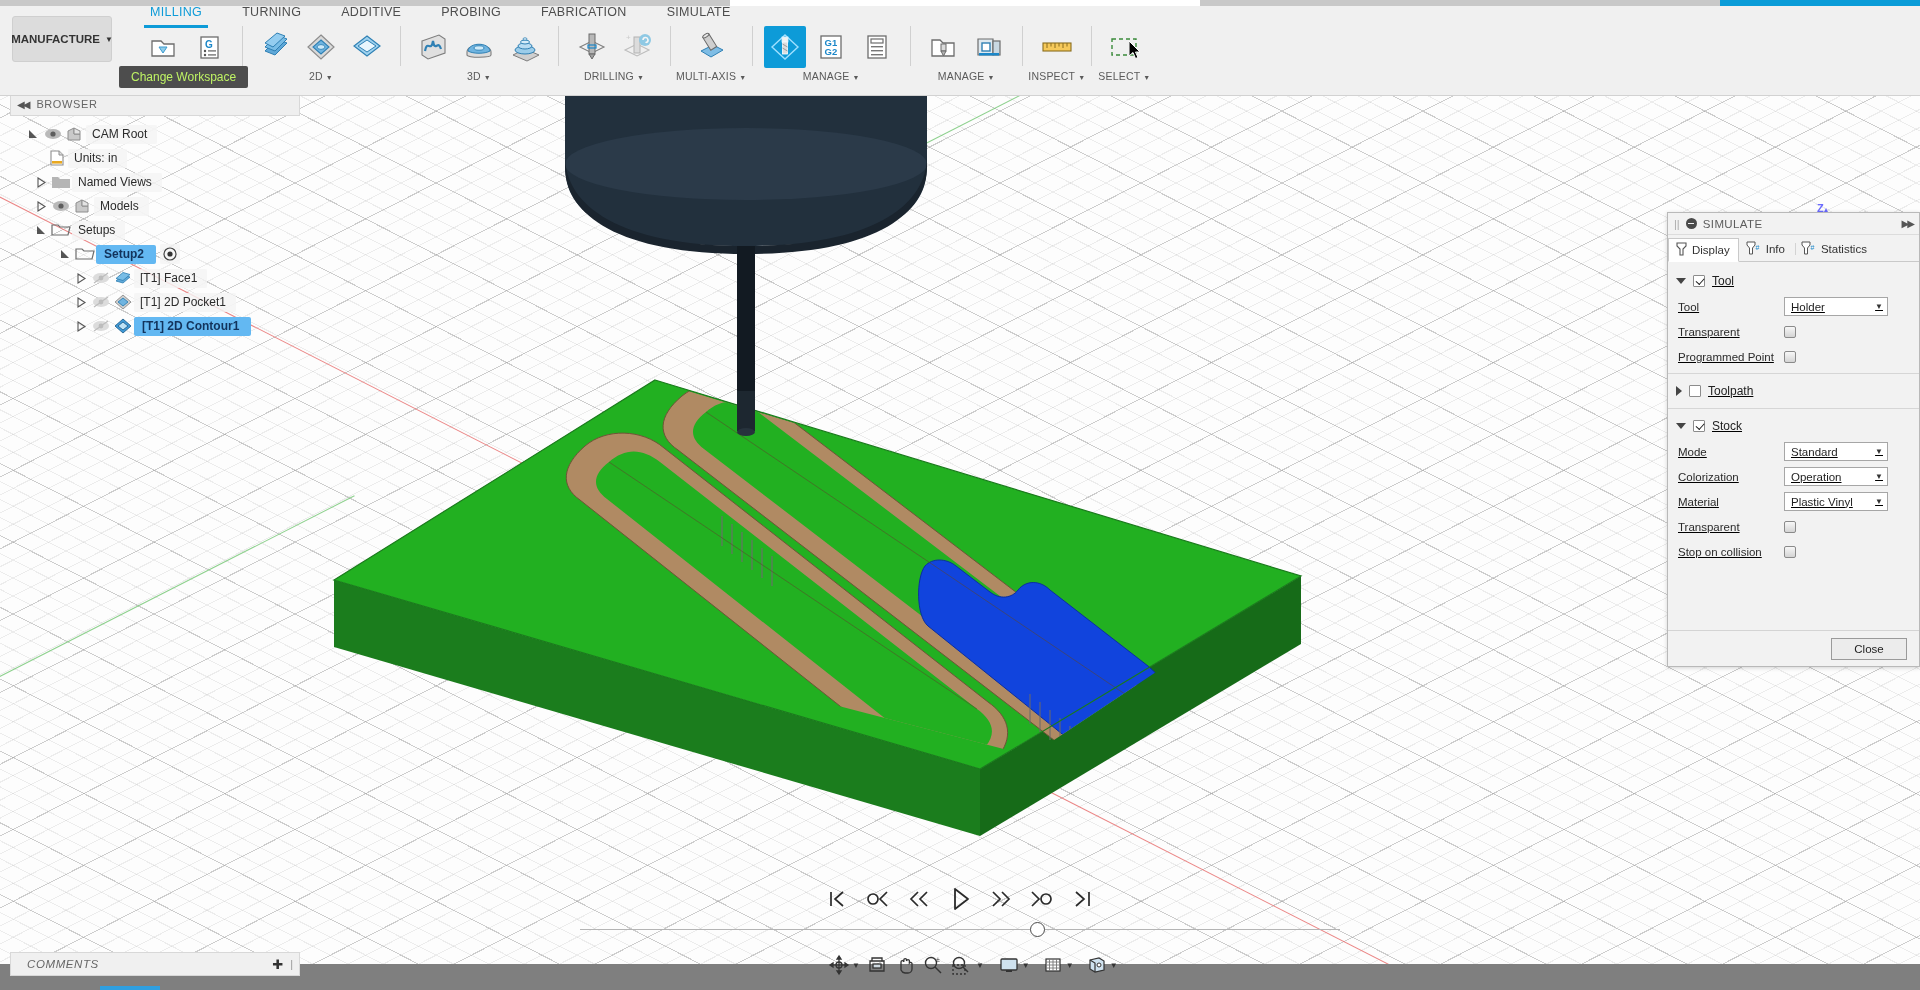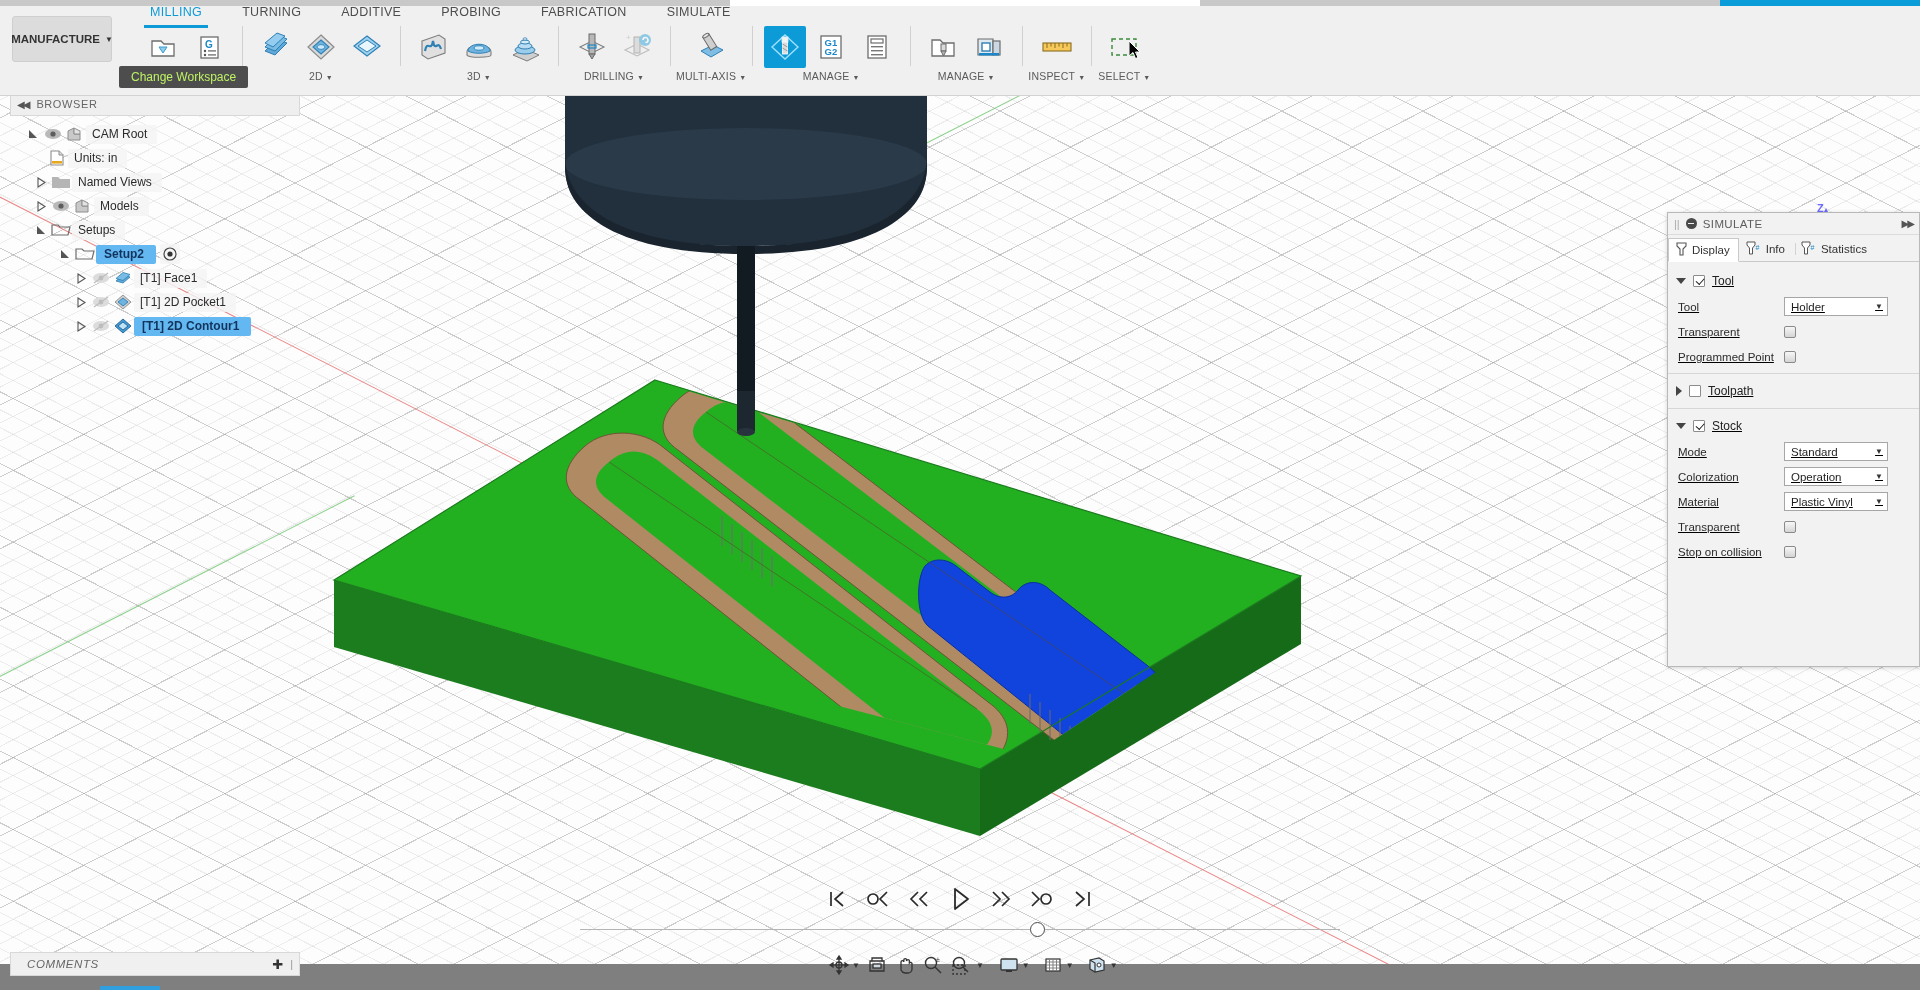--- a/index.html
+++ b/index.html
@@ -842,20 +842,23 @@
       <div class="frow">
         <span class="flabel">Transparent</span>
         <span class="tog"></span>
       </div>
       <div class="frow">
         <span class="flabel">Stop on collision</span>
         <span class="tog"></span>
       </div>
     </div>
 
+    <div class="sim-foot">
+      <div class="btn">Close</div>
+    </div>
   </div>
 
   <div class="playback">
     <div class="pb-btn">
       <svg width="22" height="22" viewBox="0 0 22 22">
           <g stroke="#2a2a2a" stroke-width="1.7" fill="none">
             <line x1="5" y1="4" x2="5" y2="18"></line>
             <polyline points="17,4 9,11 17,18"></polyline>
           </g>
         </svg>

